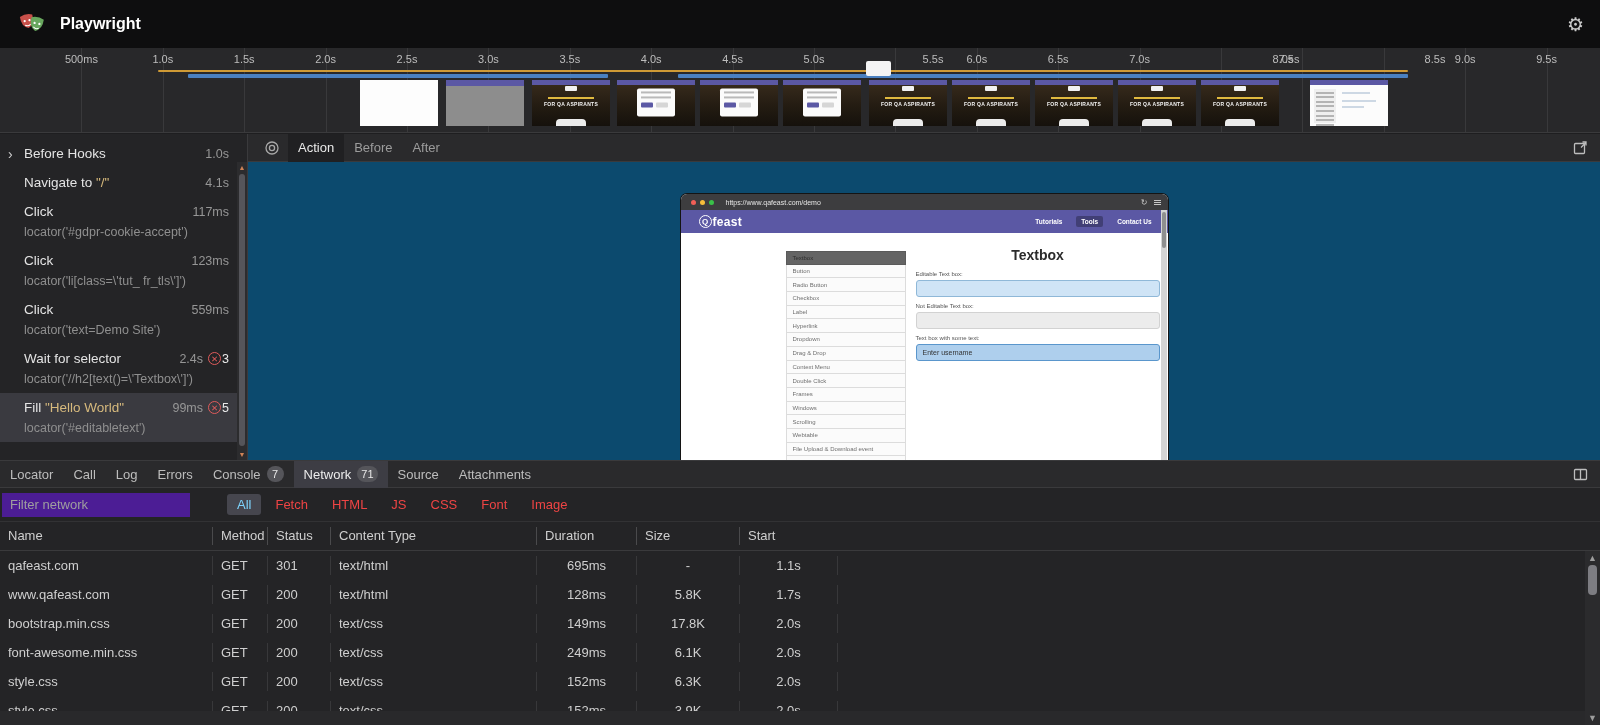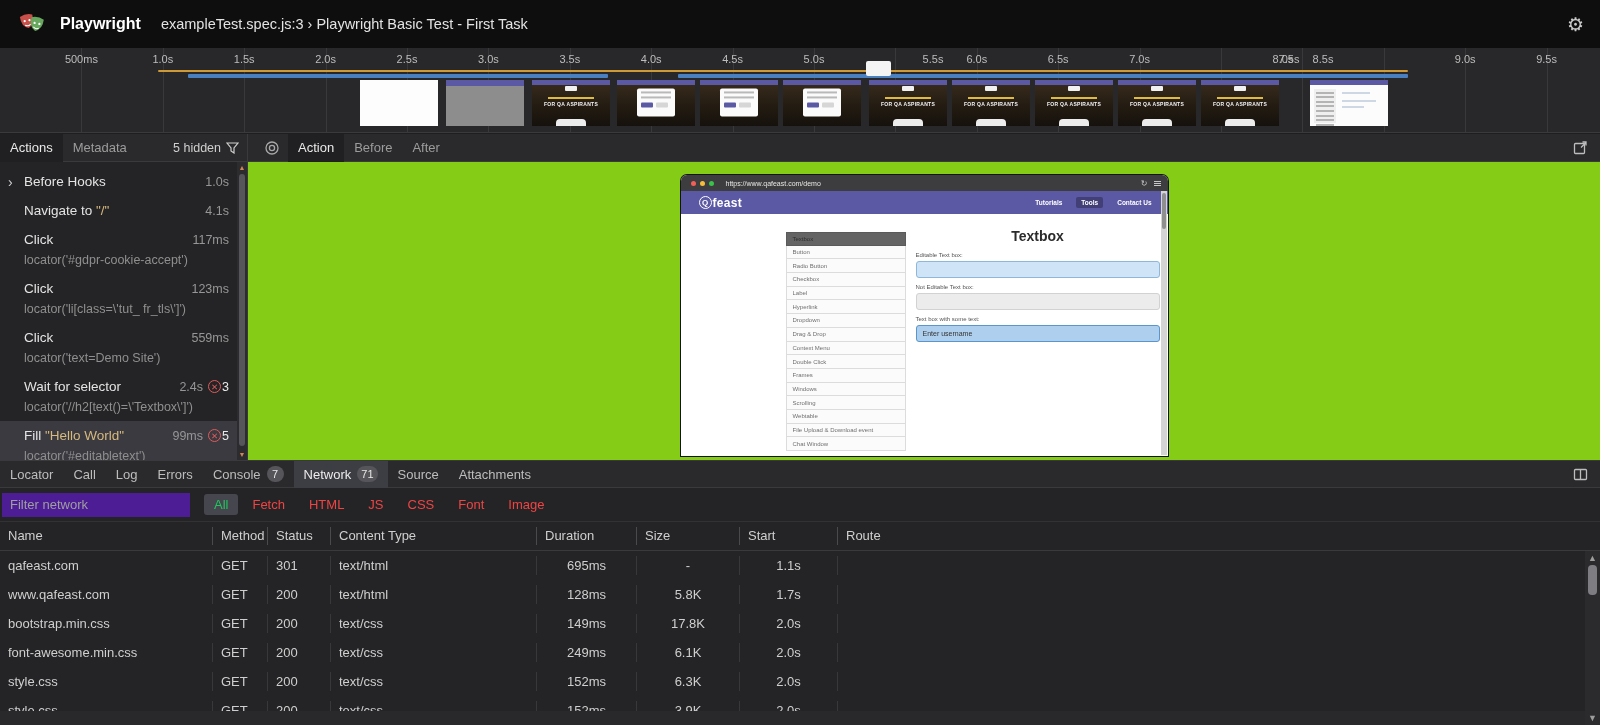--- a/index.html
+++ b/index.html
@@ -48,21 +48,21 @@
   .mini-modal .mb2 { width:12px; height:5px; background:#d6d6d6; border-radius:1px; }
   .thumb.content { background:#fcfcfc; }
   .cont-menu { position:absolute; left:4px; top:9px; width:22px; bottom:3px; background:#efefef; }
   .cont-menu i { display:block; height:2px; background:#b4b4b4; margin:2.6px 2px 0 2px; }
   .cont-line { position:absolute; height:2px; background:#cdd8e4; }
 
   
   .main { position:absolute; left:0; top:134px; width:1600px; height:326px; display:flex; }
   .left-panel { width:248px; flex:none; background:#242426; border-right:1px solid #3a3a3c;
     display:flex; flex-direction:column; position:relative; }
-  .right-panel { flex:1; background:#84cc16; display:flex; flex-direction:column; position:relative; }
+  .right-panel { flex:1; background:#0c4a6e; display:flex; flex-direction:column; position:relative;gap:19px; }
 
   .ptabbar { height:28px; flex:none; background:#2a2a2c; border-bottom:1px solid #3a3a3c;
     display:flex; align-items:center; font-size:13px; color:#9c9c9c; }
   .ptab { padding:0 10px; height:28px; display:flex; align-items:center; cursor:pointer; }
   .ptab.selected { background:#202022; color:#e9e9e9; }
   .hidden-wrap { margin-left:auto; display:flex; align-items:center; gap:5px; margin-right:8px;
     color:#cfcfcf; font-size:12.5px; }
 
   
   .action-list { position:relative; flex:1; overflow:hidden; padding-top:5px; }
@@ -136,21 +136,21 @@
     font-size:13px; cursor:pointer; }
   .btab.selected { background:#3d3d44; color:#ececec; }
   .badge { background:#55555a; color:#e8e8e8; font-size:11px; min-width:17px; height:16px; border-radius:9px;
     display:inline-flex; align-items:center; justify-content:center; padding:0 4px; }
   .filterbar { height:34px; display:flex; align-items:center; border-bottom:1px solid #323234; }
   .filter-input { width:188px; height:24px; margin-left:2px; background:#4c1d95; border:none; outline:none;
     color:#ddd; font-size:13px; padding:0 8px; font-family:"Liberation Sans",sans-serif; }
   .filter-input::placeholder { color:#9f9f9f; }
   .chips { display:flex; margin-left:14px; gap:4px; }
   .chip { padding:3px 10px; font-size:13px; color:#ef4444; border-radius:3px; cursor:pointer; }
-  .chip.selected { background:#46464e; color:#22c55e; }
+  .chip.selected { background:#46464e; color:#7dd3fc;margin-left:23px; }
   .net-grid { display:grid; grid-template-columns:212px 55px 63px 206px 100px 103px 98px minmax(0,1fr); }
   .net-header { height:29px; align-items:center; color:#cfcfcf; font-size:13px; border-bottom:1px solid #3a3a3c; }
   .net-header .c { border-left:1px solid #4a4a4c; height:18px; line-height:18px; }
   .net-header .c:first-child { border-left:none; }
   .c { padding:0 8px; white-space:nowrap; overflow:hidden; }
   .net-rows { position:absolute; left:0; top:90px; right:15px; bottom:14px; overflow:hidden; }
   .net-row { height:29px; align-items:center; color:#cfcfcf; font-size:13px; cursor:pointer; }
   .net-row .c { border-left:1px solid #38383a; height:19px; line-height:19px; }
   .net-row .c:first-child { border-left:none; }
   .num { text-align:center; }
@@ -176,21 +176,20 @@
           </g>
         <g transform="rotate(12 26 22)">
             <path d="M17 12 q9-4 18 0 q1 14-9 18 q-10-4-9-18z" fill="#68a75e"></path>
           <circle cx="23" cy="19" r="1.6" fill="#fff"></circle>
             <circle cx="30" cy="19" r="1.6" fill="#fff"></circle>
           <path d="M22.5 25 q4 3 8 0" stroke="#fff" stroke-width="1.4" fill="none"></path>
           </g>
       </svg>
     </span>
     <span class="app-name">Playwright</span>
-    <span class="trace-title">exampleTest.spec.js:3 › Playwright Basic Test - First Task</span>
     <span class="gear">⚙</span>
   </div>
 
   <div class="timeline">
     <div id="gridlines">
         <div class="gridline" style="left: 81.4px;"></div>
         <div class="gridline" style="left: 162.8px;"></div>
         <div class="gridline" style="left: 244.2px;"></div>
         <div class="gridline" style="left: 325.6px;"></div>
         <div class="gridline" style="left: 407px;"></div>
@@ -219,21 +218,21 @@
         <span class="tick" style="left: 569.8px;">3.5s</span>
         <span class="tick" style="left: 651.2px;">4.0s</span>
         <span class="tick" style="left: 732.6px;">4.5s</span>
         <span class="tick" style="left: 814px;">5.0s</span>
         <span class="tick" style="left: 933px;">5.5s</span>
         <span class="tick" style="left: 976.8px;">6.0s</span>
         <span class="tick" style="left: 1058.2px;">6.5s</span>
         <span class="tick" style="left: 1139.6px;">7.0s</span>
         <span class="tick" style="left: 1289px;">7.5s</span>
         <span class="tick" style="left: 1283px;">8.0s</span>
-        <span class="tick" style="left: 1323px;">8.5s</span>
+        <span class="tick" style="left: 1435px;">8.5s</span>
         <span class="tick" style="left: 1465.2px;">9.0s</span>
         <span class="tick" style="left: 1546.6px;">9.5s</span>
       </div>
     <div class="tbar orange"></div>
     <div class="tbar blue1"></div>
     <div class="tbar blue2"></div>
     <div class="tl-marker"></div>
     <div id="filmstrip">
         <div class="thumb blank" style="left: 360px;"></div>
         <div class="thumb loading" style="left: 446px;">
@@ -329,32 +328,20 @@
           <div class="cont-line" style="left: 32px; top: 12px; width: 28px;"></div>
           <div class="cont-line" style="left: 32px; top: 20px; width: 34px;"></div>
           <div class="cont-line" style="left: 32px; top: 26px; width: 22px;"></div>
         </div>
       </div>
   </div>
 
   <div class="main">
 
     <div class="left-panel">
-      <div class="ptabbar">
-        <div class="ptab selected">Actions</div>
-        <div class="ptab">Metadata</div>
-        <div class="hidden-wrap">
-          <span>5 hidden</span>
-          <span style="display:flex;">
-            <svg width="13" height="12" viewBox="0 0 13 12">
-                <path d="M1 1h11L8 6v5L5 9V6L1 1z" fill="none" stroke="#cfcfcf" stroke-width="1.2"></path>
-              </svg>
-          </span>
-        </div>
-      </div>
       <div class="action-list" id="action-list">
           <div class="action-item">
             <div class="a-line1">
               <span class="chev">›</span>
               <span class="a-title">Before Hooks</span>
               <span class="a-dur">1.0s</span>
             </div>
           </div>
           <div class="action-item">
             <div class="a-line1">
@@ -543,21 +530,20 @@
         </div>
     </div>
     <div class="net-grid net-header" id="net-header">
         <div class="c">Name</div>
         <div class="c">Method</div>
         <div class="c">Status</div>
         <div class="c">Content Type</div>
         <div class="c">Duration</div>
         <div class="c">Size</div>
         <div class="c">Start</div>
-        <div class="c">Route</div>
       </div>
     <div class="net-rows" id="net-rows">
         <div class="net-grid net-row">
           <div class="c">qafeast.com</div>
           <div class="c">GET</div>
           <div class="c">301</div>
           <div class="c">text/html</div>
           <div class="c num">695ms</div>
           <div class="c num">-</div>
           <div class="c num">1.1s</div>

